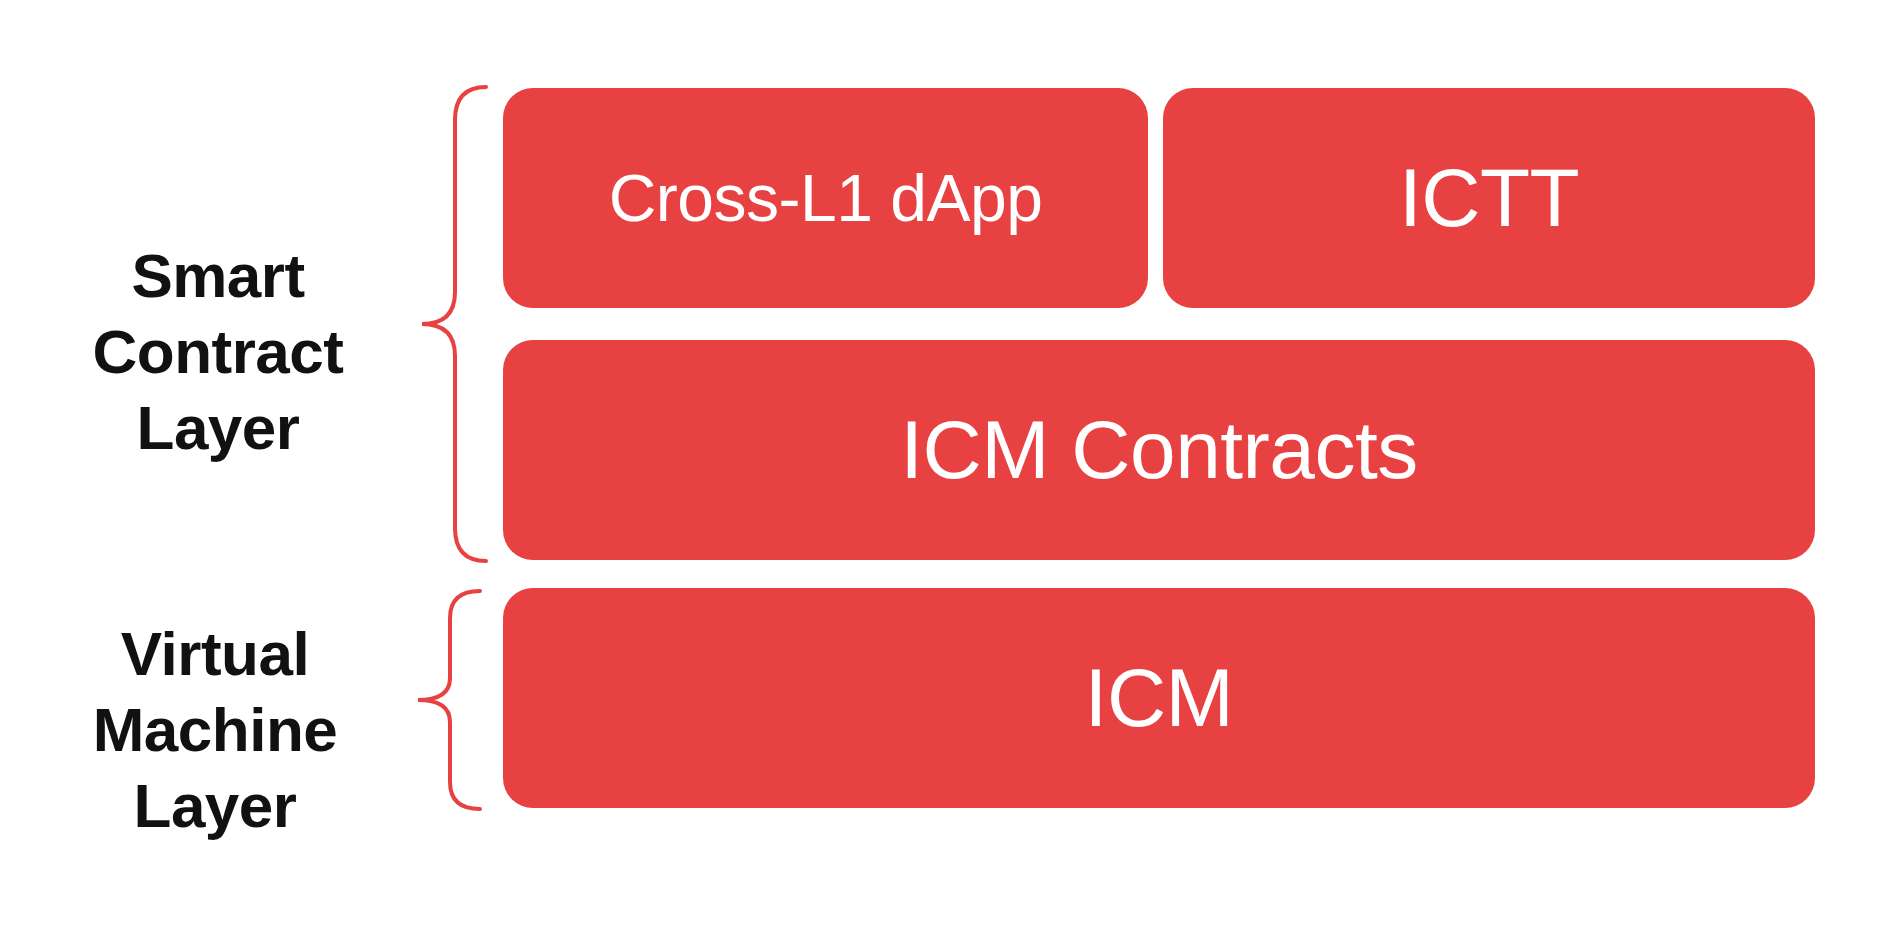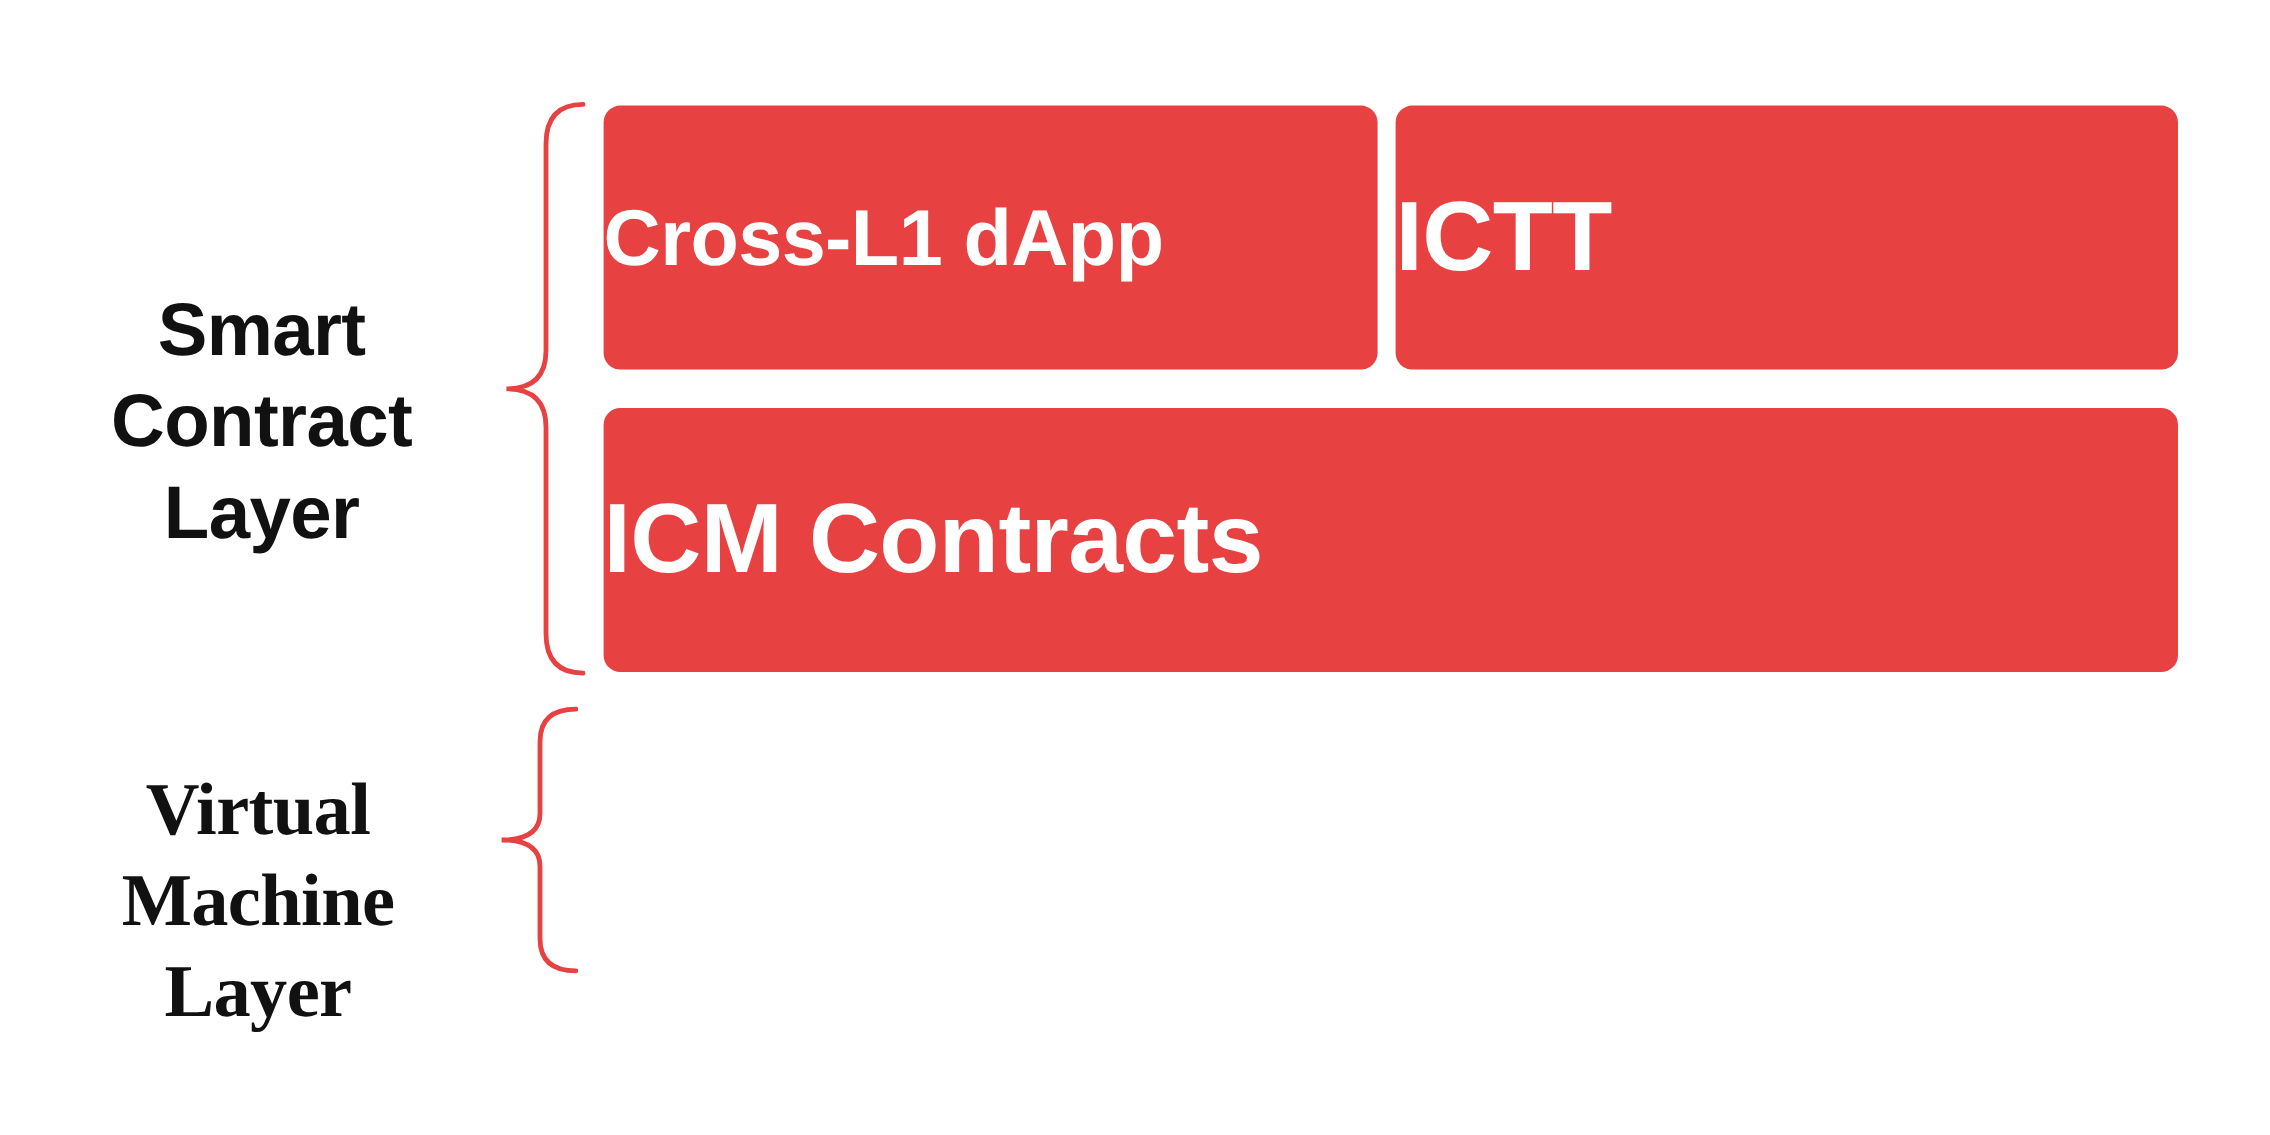--- a/index.html
+++ b/index.html
@@ -20,44 +20,44 @@
     font-weight: 700;
     font-size: 62px;
     line-height: 76px;
     color: var(--label-text, #111111);
     text-align: center;
     white-space: pre-line;
     letter-spacing: -0.5px;
     margin-top: 32px;
   }
   #lbl-sc { left: 18px;  top: 206px; width: 400px; }
-  #lbl-vm { left: 20px;  top: 605px; width: 390px; font-family: Liberation Serif, serif; }
+  #lbl-vm { left: 20px;  top: 584px; width: 390px; }
 
   .brace {
     position: absolute;
     display: block;
   }
   #brace-sc { left: 418px; top: 84px;  width: 70px; height: 480px; }
   #brace-vm { left: 414px; top: 588px; width: 68px; height: 224px; }
   .brace path {
     fill: none;
     stroke: var(--red, #e84142);
     stroke-width: 4;
     stroke-linecap: round;
   }
 
   .box {
     position: absolute;
     background: var(--red, #e84142);
-    border-radius: 14px;
+    border-radius: 30px;
     display: flex;
     align-items: center;
-    justify-content: flex-start;
+    justify-content: center;
     color: var(--box-text, #ffffff);
-    font-weight: 700;
+    font-weight: 400;
     letter-spacing: -0.5px;
   }
   .box span { display: block; }
   #box-dapp { left: 503px;  top: 88px;  width: 645px;  height: 220px; font-size: 66px; }
   #box-ictt { left: 1163px; top: 88px;  width: 652px;  height: 220px; font-size: 82px; }
   #box-icmc { left: 503px;  top: 340px; width: 1312px; height: 220px; font-size: 82px; }
   #box-icm  { left: 503px;  top: 588px; width: 1312px; height: 220px; font-size: 82px; }
 </style>
 </head>
 <body>
@@ -85,14 +85,17 @@
   </div>
 
   <div class="side-label" id="lbl-vm">Virtual
 Machine
 Layer</div>
 
   <svg class="brace" id="brace-vm" viewBox="0 0 68 224" xmlns="http://www.w3.org/2000/svg" preserveAspectRatio="none">
     <path d="M 66 3 Q 36 3 36 30 L 36 90 Q 36 112 4 112 Q 36 112 36 134 L 36 194 Q 36 221 66 221"></path>
   </svg>
 
+  <div class="box" id="box-icm">
+    <span>ICM</span>
+  </div>
 
 </div>
 
 </body></html>

